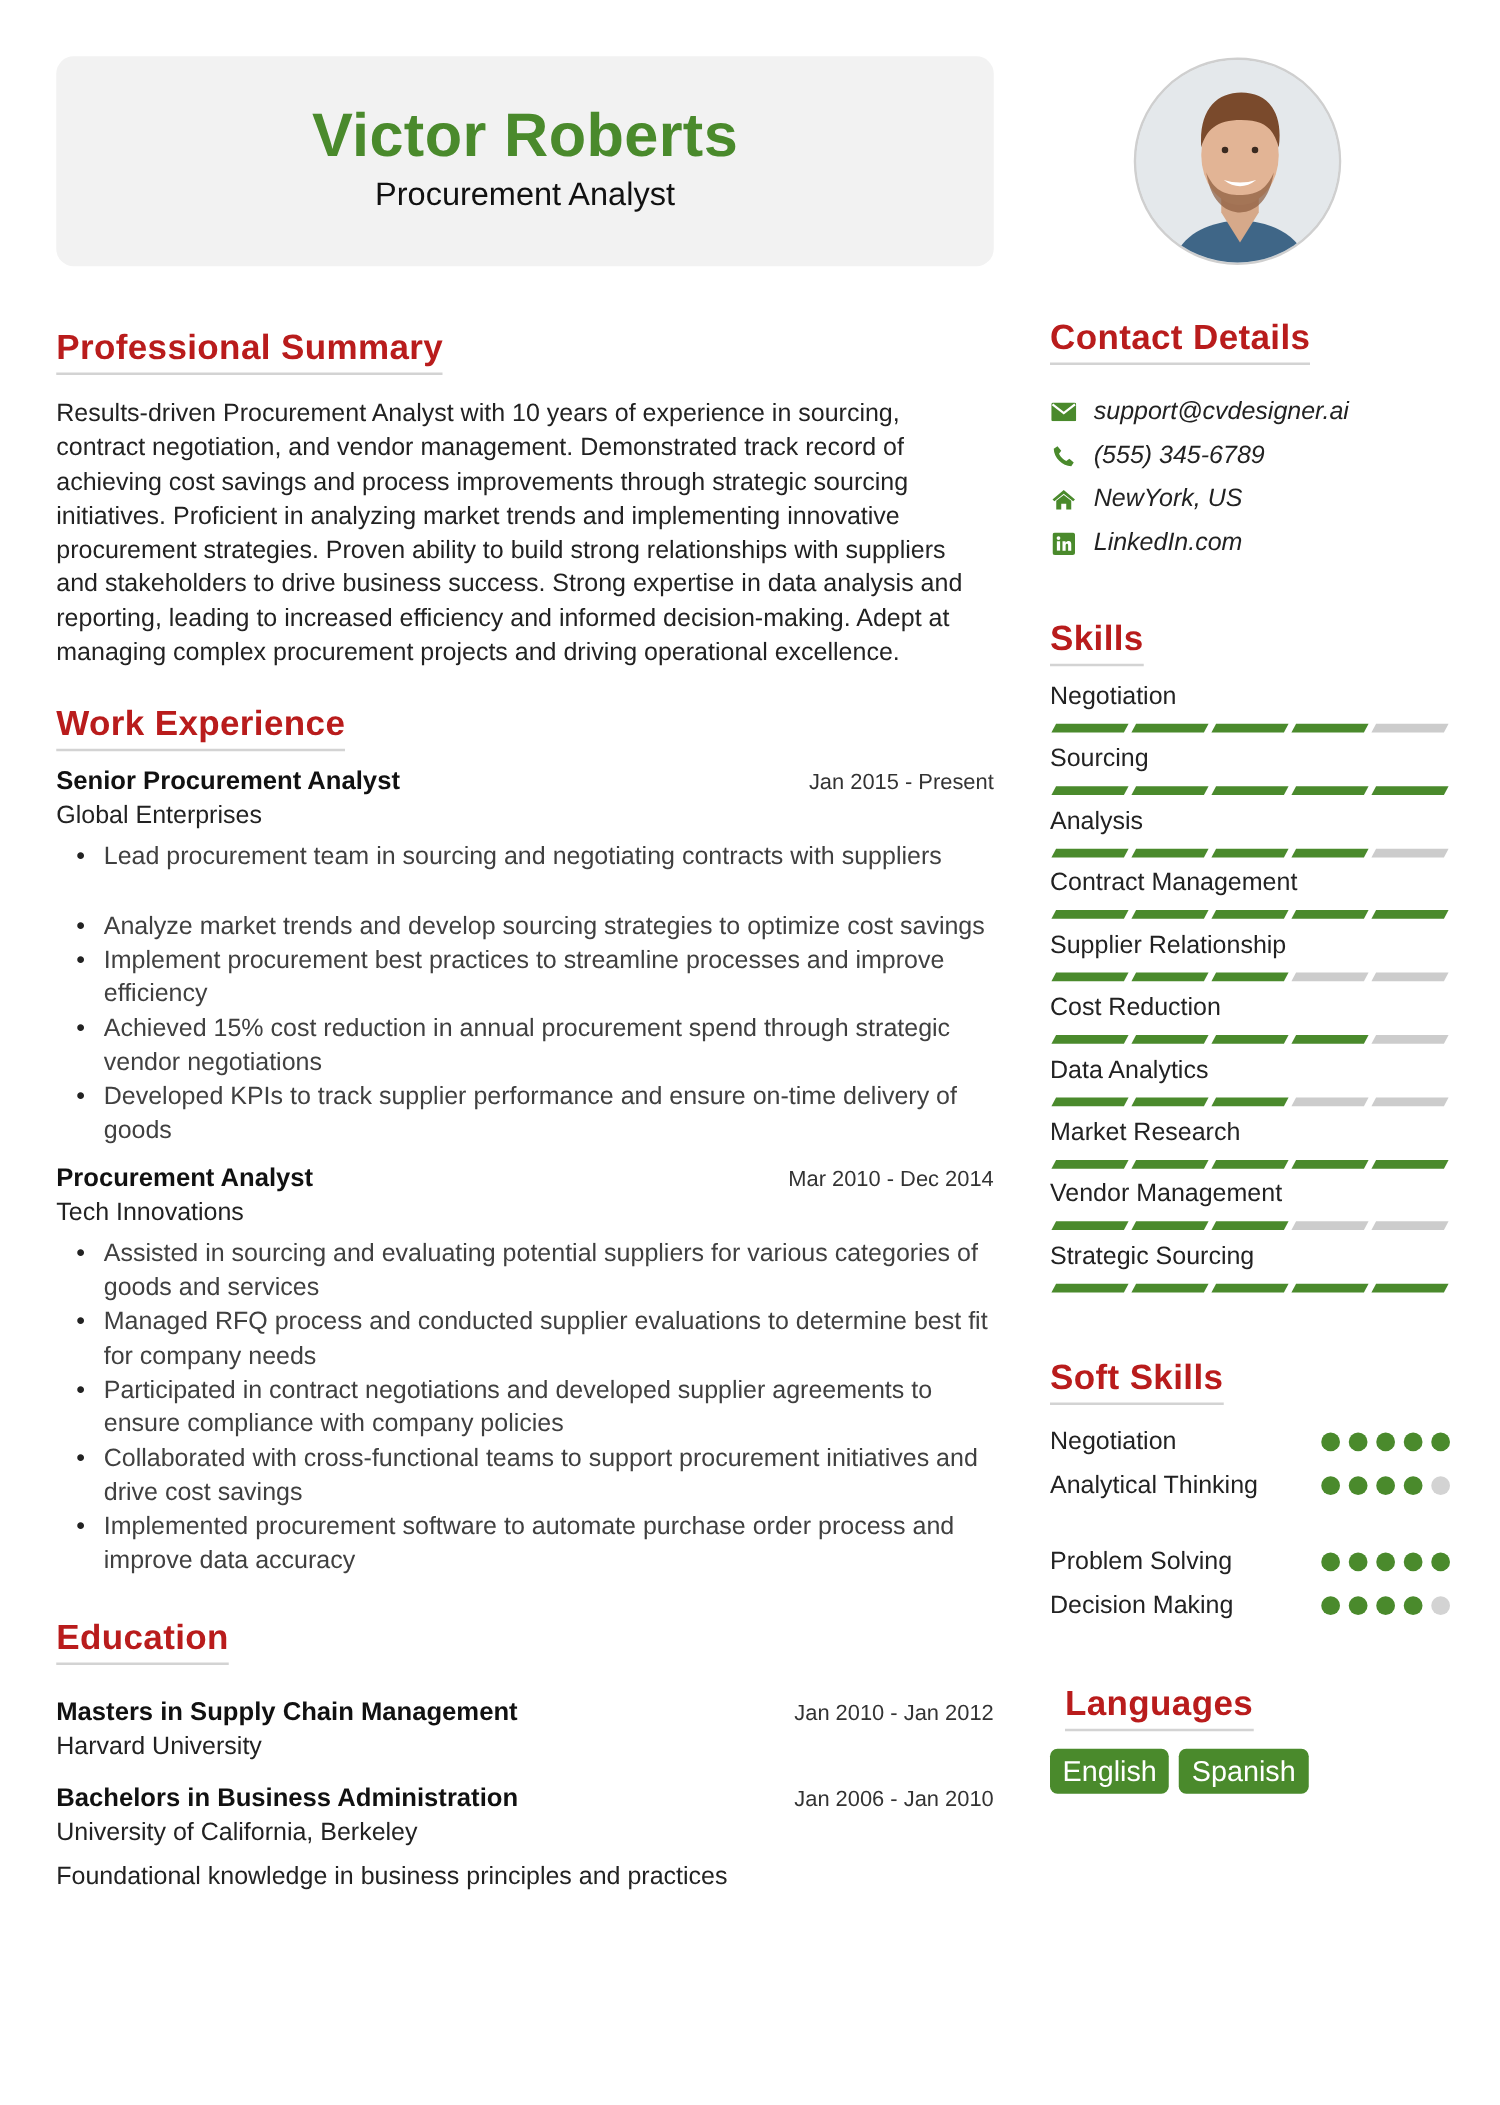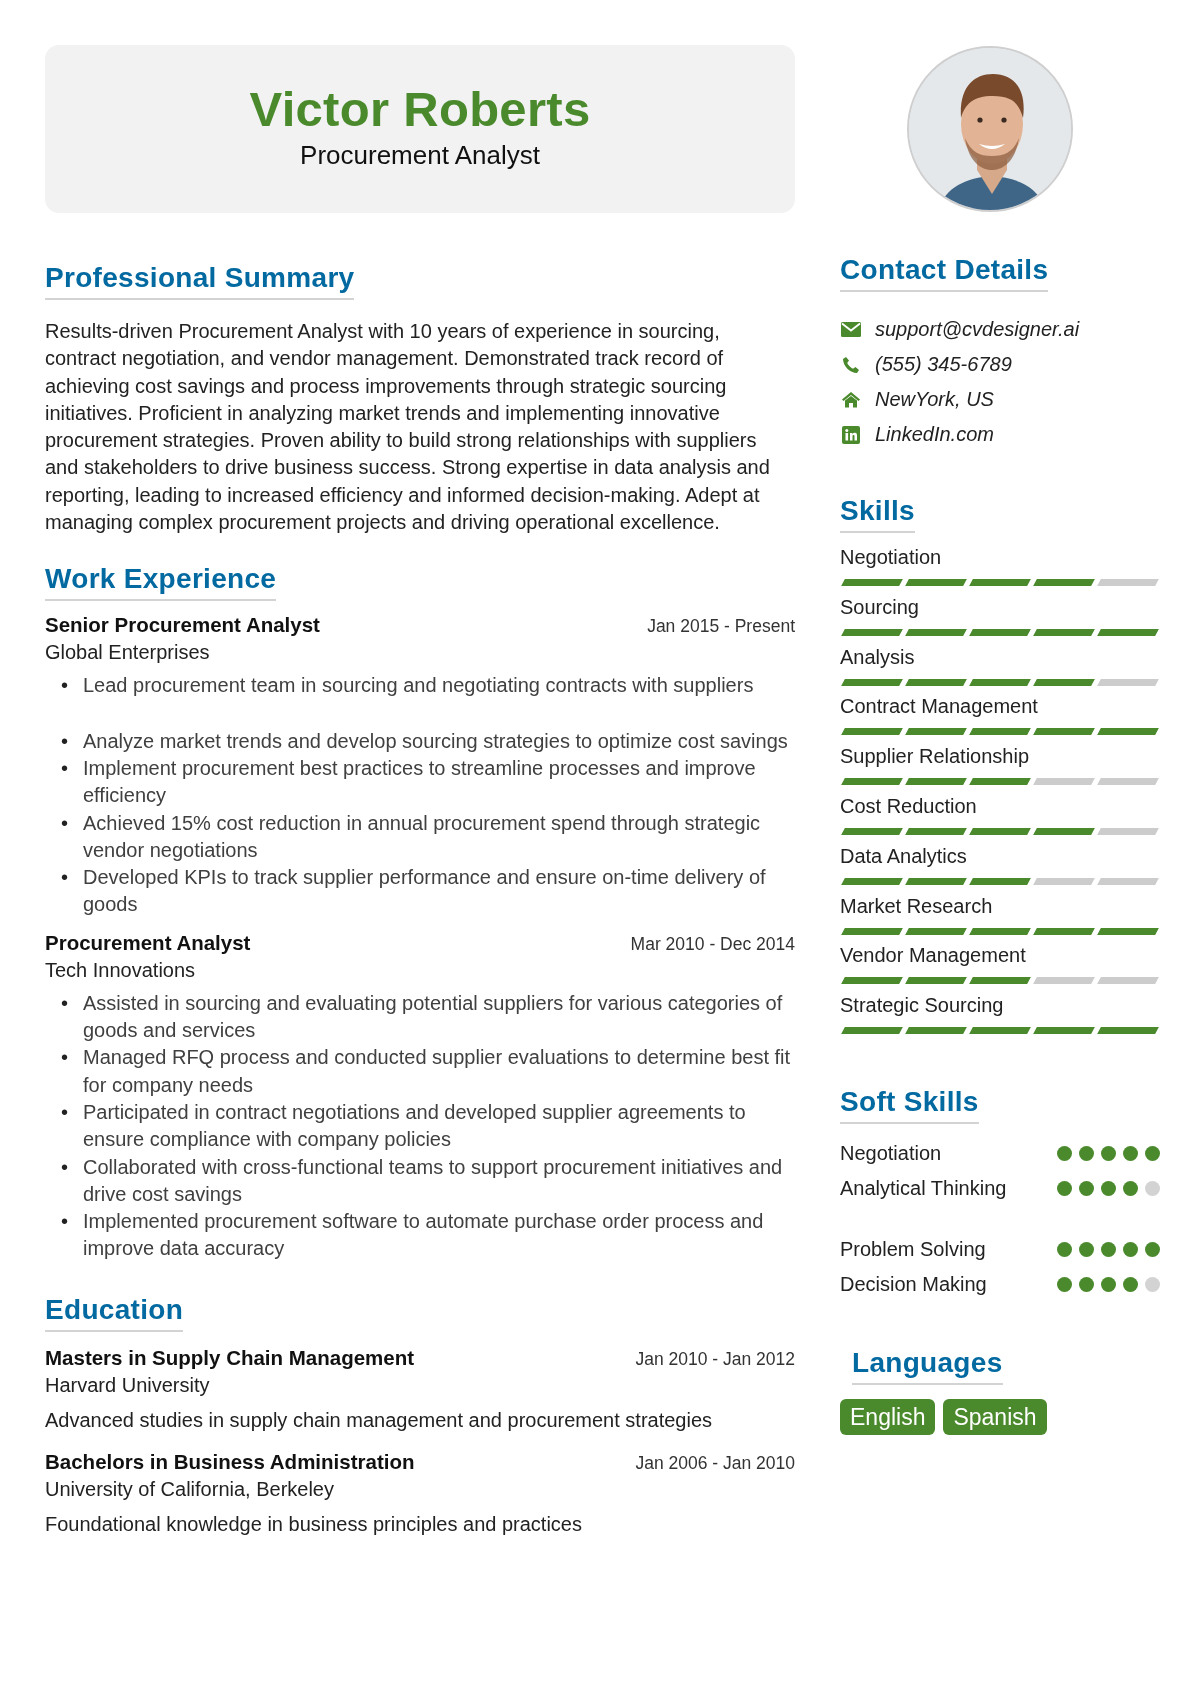--- a/index.html
+++ b/index.html
@@ -6,38 +6,38 @@
   html, body { width: 1200px; height: 1684px; background: #ffffff; overflow: hidden; }
   body { font-family: "Liberation Sans", "DejaVu Sans", sans-serif; color: #222; position: relative; }
 
   .left { position: absolute; left: 45px; top: 45px; width: 750px; }
   .right { position: absolute; left: 840px; top: 45px; width: 322px; }
 
   .header-box { width: 750px; height: 168px; background: #f2f2f2; border-radius: 14px; text-align: center; padding-top: 36px; }
   .name { font-size: 49px; font-weight: bold; color: #4a8a2c; letter-spacing: 0.3px; line-height: 56px; }
   .jobtitle { font-size: 26px; color: #111; line-height: 34px; margin-top: 1px; }
 
-  .sec-title { display: inline-block; font-size: 28px; font-weight: bold; color: #0369a1; padding-bottom: 3px; border-bottom: 2px solid #d3d3d3; line-height: 34px; letter-spacing: 0.3px; }
+  .sec-title { display: inline-block; font-size: 28px; font-weight: bold; color: #b91c1c; padding-bottom: 3px; border-bottom: 2px solid #d3d3d3; line-height: 34px; letter-spacing: 0.3px; }
 
   .summary-h { margin-top: 48px; }
   .summary { margin-top: 18px; font-size: 20px; line-height: 27.3px; color: #222; width: 750px; }
 
   .work-h { margin-top: 26px; }
   .job { margin-top: 10px; }
   .job-top { display: flex; justify-content: space-between; align-items: baseline; }
   .job-title { font-size: 20.5px; font-weight: bold; color: #111; line-height: 28px; }
   .job-date { font-size: 17.5px; color: #333; line-height: 24px; }
   .job-company { font-size: 20px; color: #222; line-height: 27px; }
   .bullets { list-style: none; margin-top: 6px; }
   .bullets li { position: relative; padding-left: 38px; font-size: 20px; line-height: 27.3px; color: #404040; width: 750px; }
   .bullets li::before { content: "\2022"; position: absolute; left: 16px; top: 0; font-size: 20px; color: #222; }
   .bullets li.gap { margin-bottom: 28px; }
 
   .edu-h { margin-top: 30px; }
-  .edu { margin-top: 12px; }
+  .edu { margin-top: 24px; }
   .edu-desc { font-size: 20px; line-height: 27px; color: #222; margin-top: 8px; }
   .edu + .edu { margin-top: 14px; }
 
   .photo { position: absolute; left: 907px; top: 46px; width: 166px; height: 166px; border-radius: 50%; border: 2px solid #cfcfcf; overflow: hidden; background: #e6eaed; }
 
   .contact-h { margin-top: 208px; }
   .contact-list { margin-top: 20px; }
   .contact-item { display: flex; align-items: center; height: 35px; font-size: 20px; color: #222; font-style: italic; }
   .contact-item .ico { width: 22px; height: 22px; margin-right: 13px; display: flex; align-items: center; justify-content: center; }
 
@@ -106,21 +106,20 @@
   </div>
 
   <div class="sec-title edu-h">Education</div>
 
   <div class="edu">
     <div class="job-top">
       <span class="job-title">Masters in Supply Chain Management</span>
       <span class="job-date">Jan 2010 - Jan 2012</span>
     </div>
     <div class="job-company">Harvard University</div>
-    <div class="edu-desc">Advanced studies in supply chain management and procurement strategies</div>
   </div>
 
   <div class="edu">
     <div class="job-top">
       <span class="job-title">Bachelors in Business Administration</span>
       <span class="job-date">Jan 2006 - Jan 2010</span>
     </div>
     <div class="job-company">University of California, Berkeley</div>
     <div class="edu-desc">Foundational knowledge in business principles and practices</div>
   </div>

